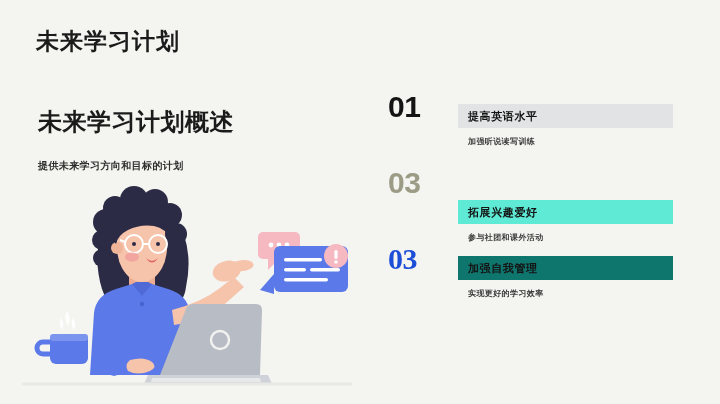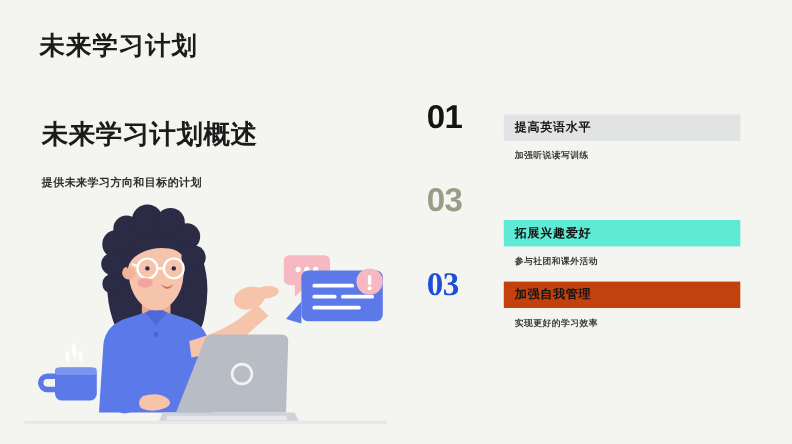--- a/index.html
+++ b/index.html
@@ -205,18 +205,18 @@
     <div class="point-num" style="color: rgb(155, 155, 134);">03</div>
     <div class="point-body">
       <div class="point-title" style="background: #5eead4; margin-top: 20px;">拓展兴趣爱好</div>
       <div class="point-desc">参与社团和课外活动</div>
     </div>
   </div>
 
   <div class="point-row">
     <div class="point-num" style="color: #1d4ed8; font-family: Liberation Serif, serif;">03</div>
     <div class="point-body">
-      <div class="point-title" style="background: #c2410c;">加强自我管理</div>
+      <div class="point-title" style="background: #0f766e;">加强自我管理</div>
       <div class="point-desc">实现更好的学习效率</div>
     </div>
   </div>
 
 </div>
 
 </body></html>

